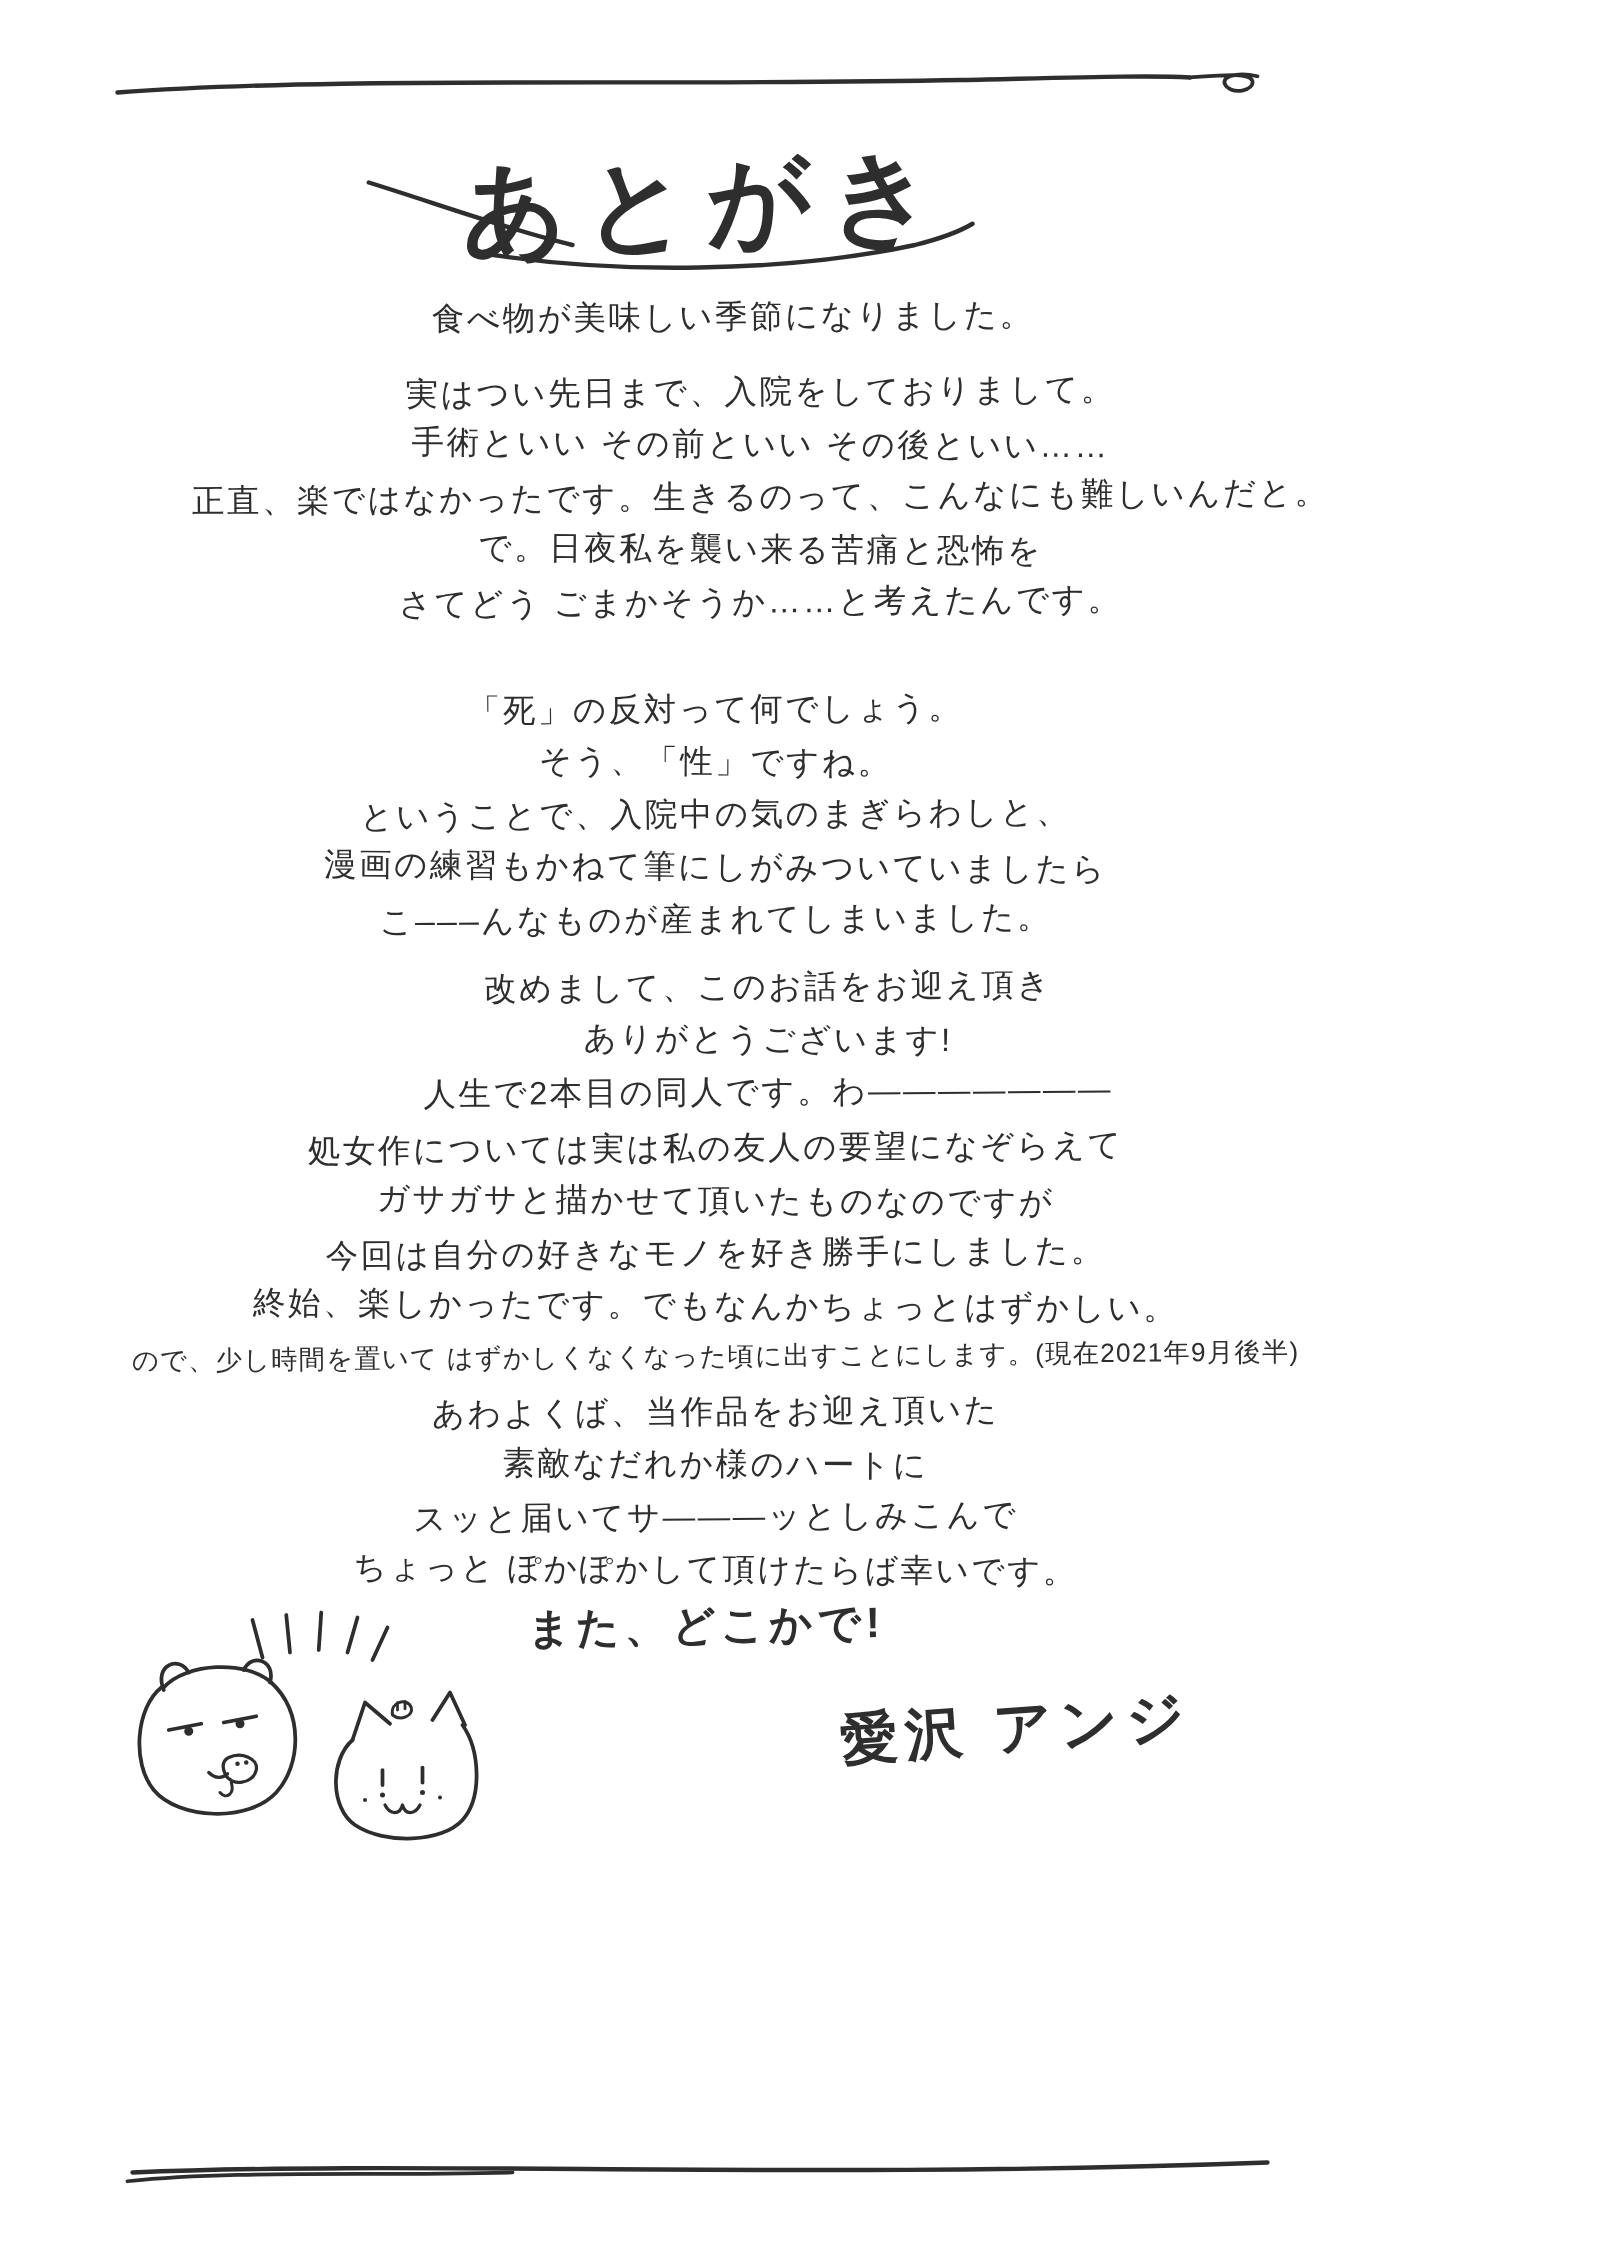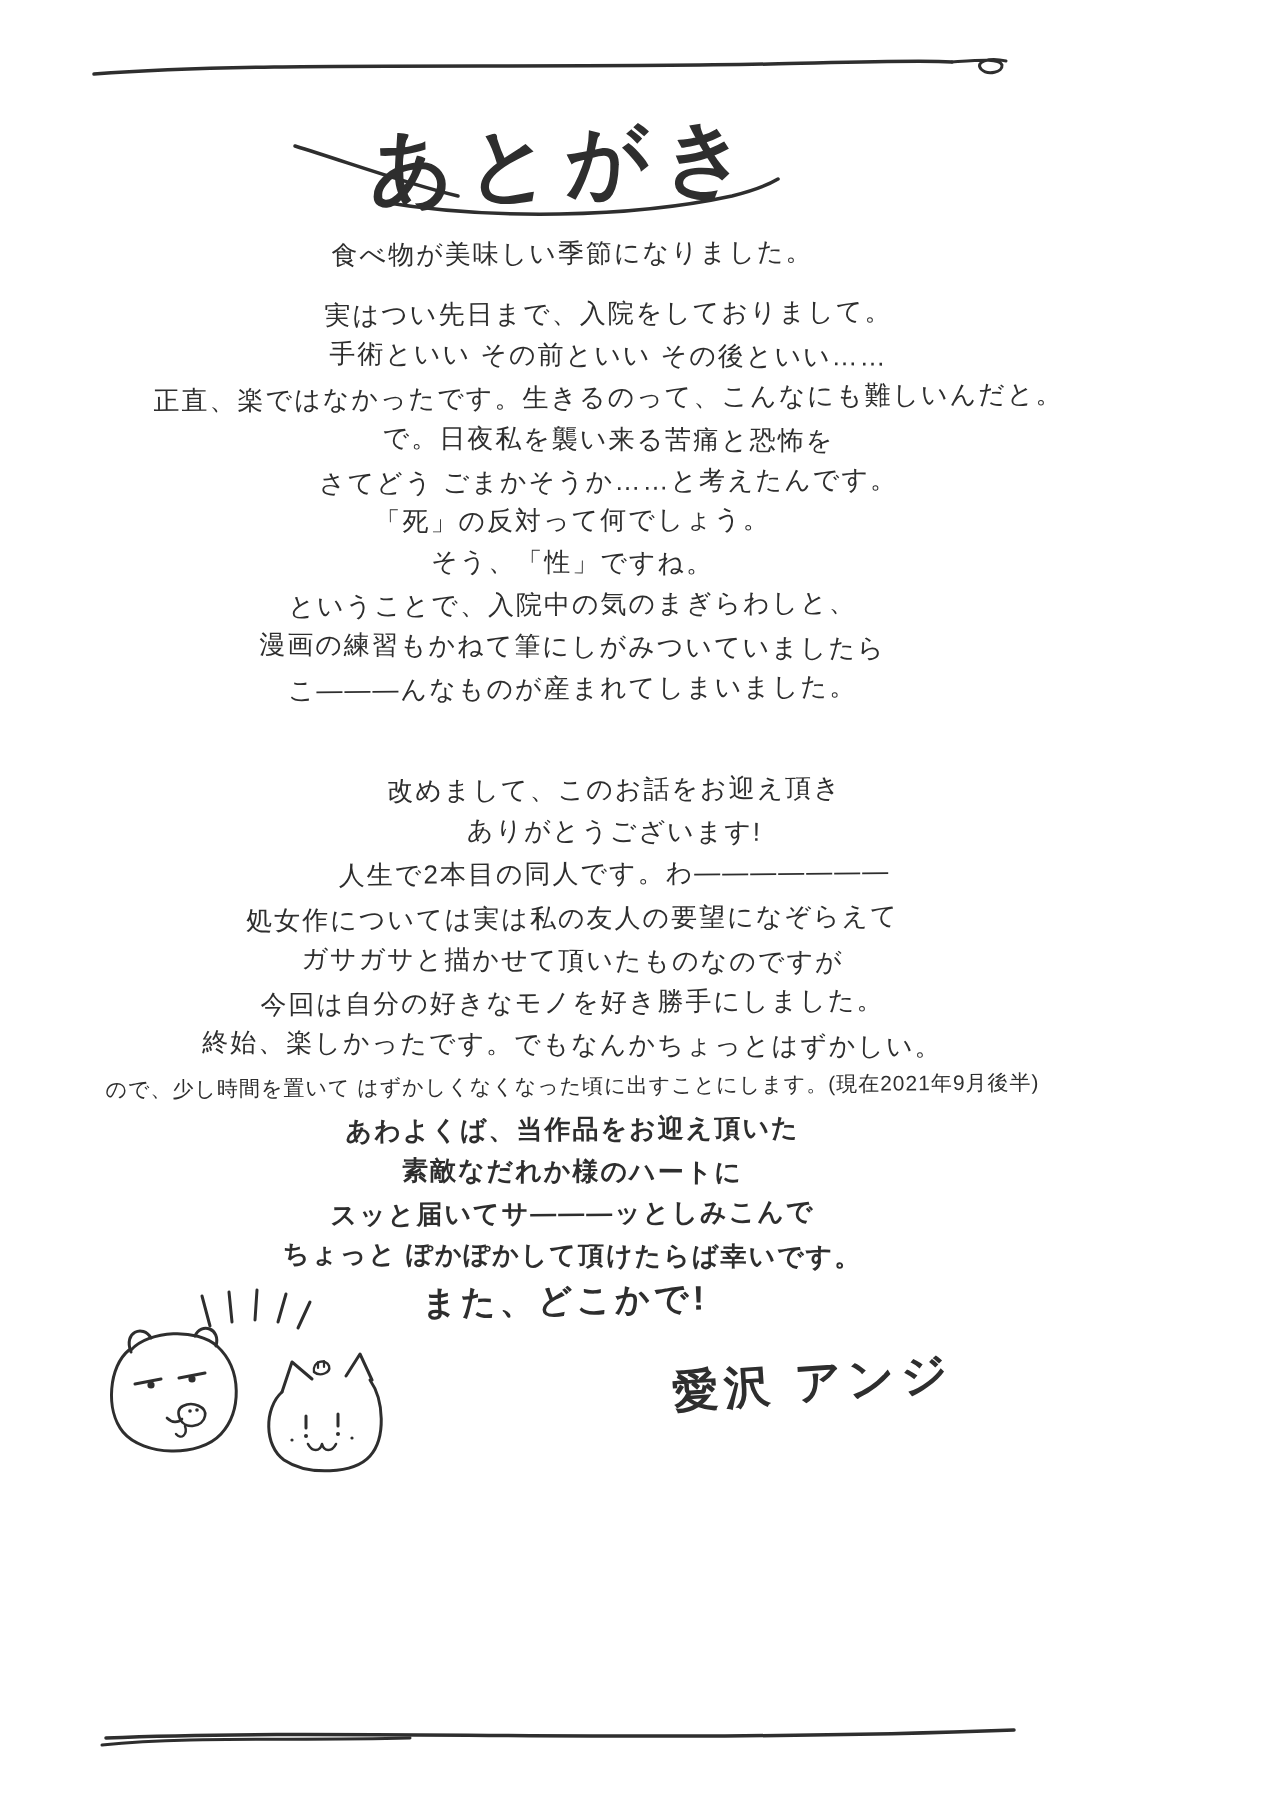--- a/index.html
+++ b/index.html
@@ -48,33 +48,33 @@
   </svg>
 
   <svg class="doodle" style="left:292px;top:140px;" width="170" height="62" viewBox="0 0 170 62">
     <path d="M3,6 C55,22 115,44 166,56" stroke-width="3.5"></path>
   </svg>
   <h1 class="title">あとがき</h1>
   <svg class="doodle" style="left:380px;top:176px;" width="400" height="48" viewBox="0 0 400 48">
     <path d="M2,26 C110,44 250,42 352,20 C372,15 388,9 398,3" stroke-width="3.5"></path>
   </svg>
 
-  <div class="textcol" style="top:232px;">
+  <div class="textcol" style="top:232px;padding-left:14px;">
     <div class="line">食べ物が美味しい季節になりました。</div>
   </div>
 
   <div class="textcol" style="top:292px;margin-left:36px;">
     <div class="line">実はつい先日まで、入院をしておりまして。</div>
     <div class="line">手術といい その前といい その後といい……</div>
     <div class="line">正直、楽ではなかったです。生きるのって、こんなにも難しいんだと。</div>
     <div class="line">で。日夜私を襲い来る苦痛と恐怖を</div>
     <div class="line">さてどう ごまかそうか……と考えたんです。</div>
   </div>
 
-  <div class="textcol" style="top:499px;">
+  <div class="textcol" style="top:548px;font-family:Liberation Mono, monospace;">
     <div class="line">「死」の反対って何でしょう。</div>
     <div class="line">そう、「性」ですね。</div>
     <div class="line">ということで、入院中の気のまぎらわしと、</div>
     <div class="line">漫画の練習もかねて筆にしがみついていましたら</div>
     <div class="line">こ———んなものが産まれてしまいました。</div>
   </div>
 
   <div class="textcol" style="top:768px;margin-left:42px;">
     <div class="line">改めまして、このお話をお迎え頂き</div>
     <div class="line">ありがとうございます!</div>
@@ -82,21 +82,21 @@
   </div>
 
   <div class="textcol" style="top:897px;">
     <div class="line">処女作については実は私の友人の要望になぞらえて</div>
     <div class="line">ガサガサと描かせて頂いたものなのですが</div>
     <div class="line">今回は自分の好きなモノを好き勝手にしました。</div>
     <div class="line">終始、楽しかったです。でもなんかちょっとはずかしい。</div>
     <div class="line small">ので、少し時間を置いて はずかしくなくなった頃に出すことにします。(現在2021年9月後半)</div>
   </div>
 
-  <div class="textcol" style="top:1108px;font-weight:bold;">
+  <div class="textcol" style="top:1108px;">
     <div class="line">あわよくば、当作品をお迎え頂いた</div>
     <div class="line">素敵なだれか様のハートに</div>
     <div class="line">スッと届いてサ———ッとしみこんで</div>
     <div class="line">ちょっと ぽかぽかして頂けたらば幸いです。</div>
   </div>
 
   <div class="closing" style="top:1278px;">また、どこかで!</div>
 
   <svg class="doodle" style="left:200px;top:1284px;" width="115" height="50" viewBox="0 0 115 50">
     <path d="M10,42 L2,12" stroke-width="3"></path>

